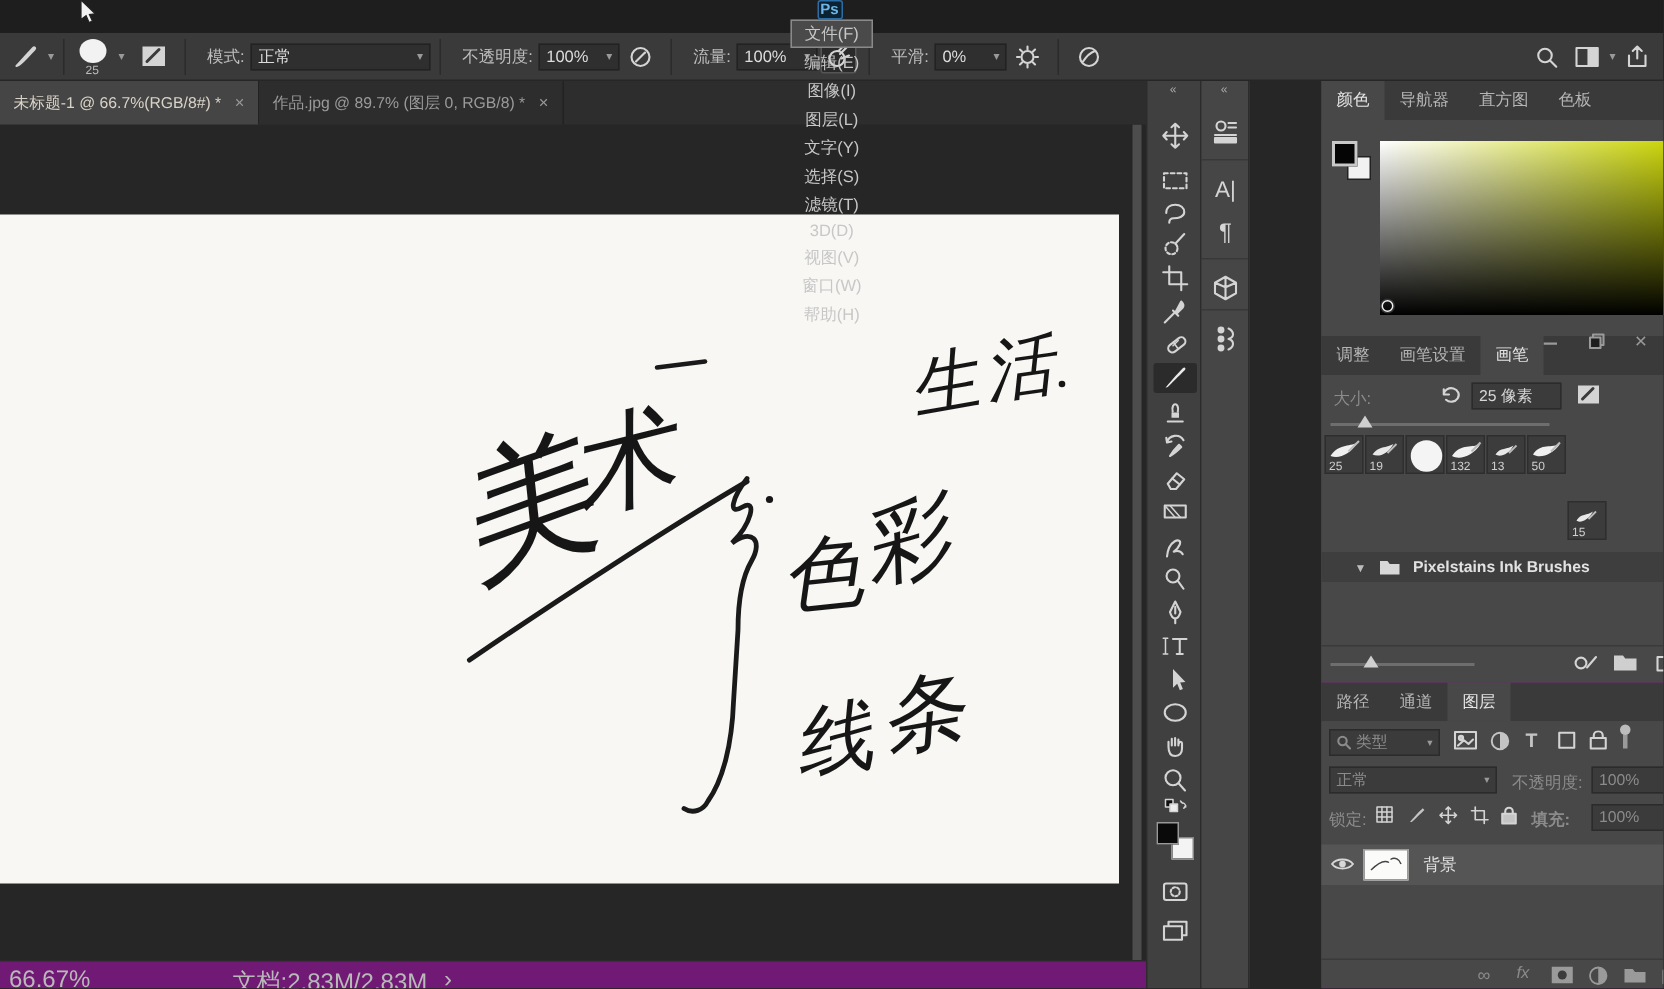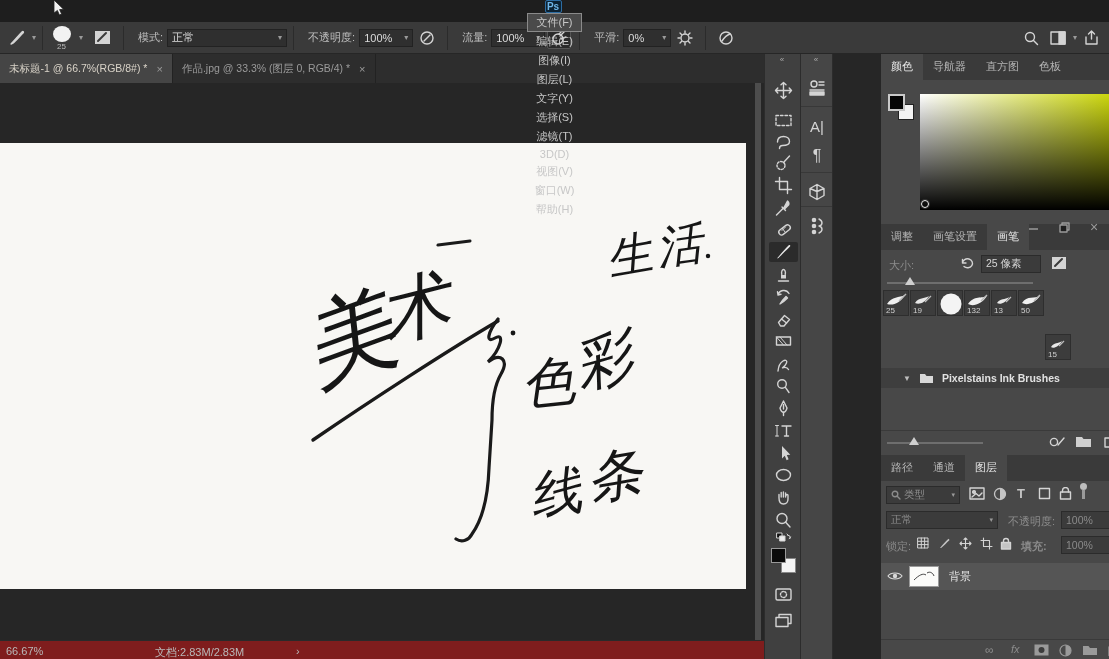--- a/index.html
+++ b/index.html
@@ -37,22 +37,22 @@
     background:#2d2d2d; border-right:1px solid #222; white-space:nowrap; overflow:hidden; }
   .doc-tab.active { background:#454545; color:#d9d3c8; }
   .tab-close { margin-left:9px; color:#9a9a9a; font-size:11px; }
 
   
   #canvas-area { position:absolute; left:0; top:83px; width:746px; height:557px; background:#262626; overflow:hidden; }
   #white-doc { position:absolute; left:0; top:60px; width:746px; height:446px; background:#f8f7f4; }
   #scrollbar-v { position:absolute; left:755px; top:83px; width:6px; height:557px; background:#4d4d4d; z-index:5; }
 
   
-  #statusbar { position:absolute; left:0; top:640px; width:764px; height:19px; background:#7f1d1d;
-    border-top:1px solid #2a2a2a; color:#b9b9b9; font-size:11px; overflow:hidden; z-index:20; }
+  #statusbar { position:absolute; left:0; top:640px; width:764px; height:19px; background:#701a75;
+    border-top:1px solid #2a2a2a; color:#b9b9b9; font-size:16px; overflow:hidden; z-index:20; }
   #statusbar span { position:absolute; top:4px; white-space:nowrap; }
 
   
   #toolcol { position:absolute; left:764px; top:54px; width:37px; height:605px; background:#404040;
     border-left:1px solid #2c2c2c; border-right:1px solid #2c2c2c; z-index:20; }
   .collapse { position:absolute; top:1px; width:100%; text-align:center; color:#aaa; font-size:8px; letter-spacing:1px; }
   .tool { position:absolute; left:4px; width:29px; height:20px; display:flex; align-items:center; justify-content:center; }
   .tool.sel { background:#2b2b2b; border-radius:2px; }
   .tool svg { display:block; }
   .ticon { stroke:#d4d4d4; fill:none; stroke-width:1.4; stroke-linecap:round; stroke-linejoin:round; }
@@ -212,21 +212,21 @@
       </div>
     </div>
   </div>
 
   <div id="tabbar">
     <div class="doc-tab active">
       <span>未标题-1 @ 66.7%(RGB/8#) *</span>
       <span class="tab-close">×</span>
     </div>
     <div class="doc-tab">
-      <span>作品.jpg @ 33.3% (图层 0, RGB/4) *</span>
+      <span>作品.jpg @ 89.7% (图层 0, RGB/8) *</span>
       <span class="tab-close">×</span>
     </div>
   </div>
 
   <div id="canvas-area">
     <div id="white-doc">
       <svg width="746" height="446" style="position:absolute;left:0;top:0;" font-family="'DejaVu Sans',sans-serif" fill="#161616">
 
         <text x="300" y="230" font-size="92" transform="rotate(-20 340 190)" style="font-style:italic">美</text>
         <text x="378" y="190" font-size="70" transform="rotate(-14 410 160)" style="font-style:italic">术</text>

